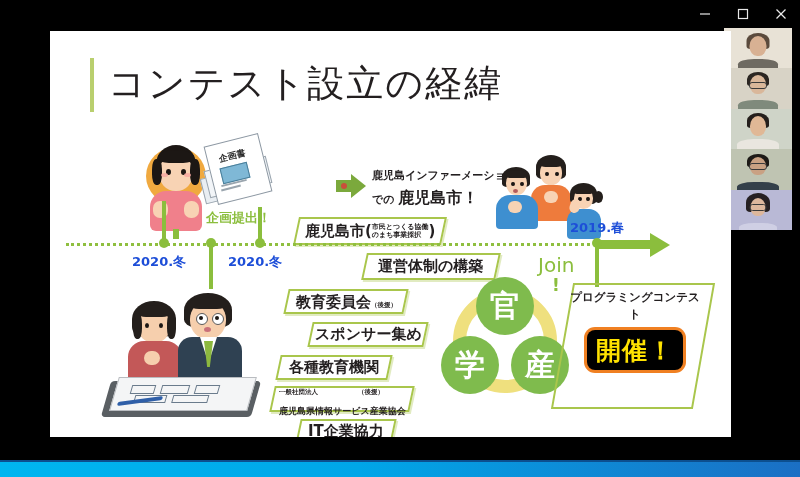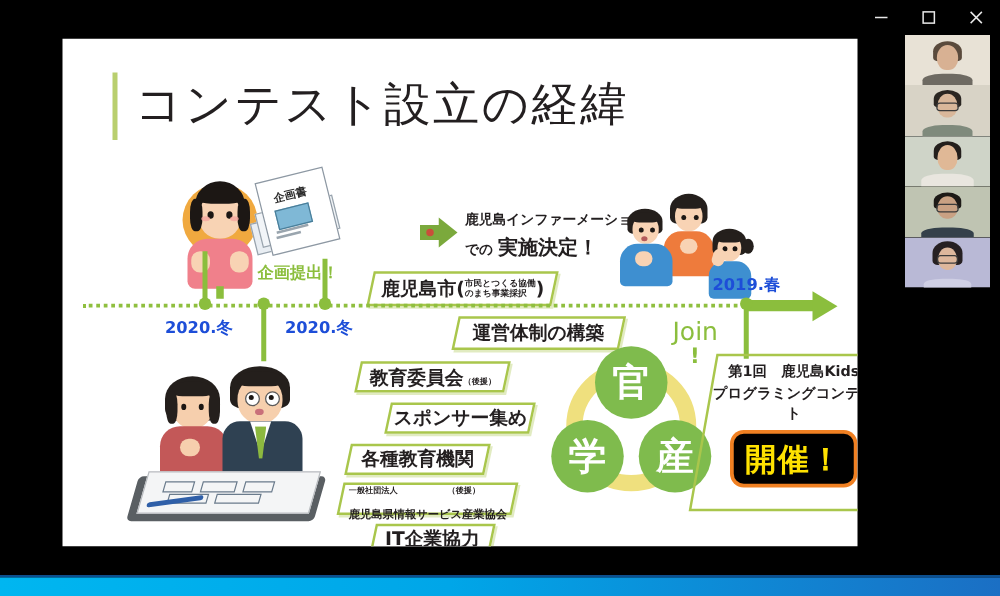--- a/index.html
+++ b/index.html
@@ -17,21 +17,21 @@
   
   #video-panel{position:absolute;right:8px;top:28px;width:68px;height:202px;background:#111;}
   .vtile{position:relative;width:68px;height:40.4px;overflow:hidden;}
   .vtile .bg{position:absolute;inset:0;}
   .vtile .head{position:absolute;left:50%;transform:translateX(-50%);border-radius:50% 50% 45% 45%;}
   .vtile .hair{position:absolute;left:50%;transform:translateX(-50%);border-radius:50% 50% 18% 18%;}
   .vtile .body{position:absolute;left:50%;bottom:-4px;transform:translateX(-50%);border-radius:40% 40% 0 0;}
   .vtile .glasses{position:absolute;left:50%;transform:translateX(-50%);border:1px solid #3b3b3b;border-radius:3px;}
 
   
-  #slide{position:absolute;left:50px;top:31px;width:636px;height:406px;background:#fff;overflow:hidden;}
+  #slide{position:absolute;left:50px;top:31px;width:636px;height:406px;background:#fff;overflow:hidden;padding-left:45px;}
 
   .tbar{position:absolute;left:40px;top:27px;width:4px;height:54px;background:#b9cf6e;}
   #slide-title{position:absolute;left:58px;top:28px;font-size:37px;color:#231f20;letter-spacing:2px;font-weight:400;white-space:nowrap;font-family:"DejaVu Sans",sans-serif;}
 
   
   #timeline-line{position:absolute;left:16px;top:212px;width:590px;height:0;border-top:3px dotted #8fbf3f;}
   .tl-node{position:absolute;width:10px;height:10px;border-radius:50%;background:#8bbe3d;top:207px;}
   .tl-stem{position:absolute;width:4px;background:#8bbe3d;}
   .tl-label{position:absolute;color:#1d4ed8;font-size:13px;font-weight:bold;white-space:nowrap;font-family:"DejaVu Sans",sans-serif;}
   #tl-arrow{position:absolute;left:600px;top:202px;width:0;height:0;border-top:12px solid transparent;border-bottom:12px solid transparent;border-left:20px solid #8bbe3d;}
@@ -186,21 +186,21 @@
 
     <div id="npo-arrow">
       <div class="shaft"></div>
         <div class="tip"></div>
         <div class="dot"></div>
     </div>
     <div id="npo-text">
       <div class="l2">鹿児島インファーメーション</div>
       <div class="l3">
         <span>での</span>
-        <b>実施決定！</b>
+        <b>鹿児島市！</b>
       </div>
     </div>
 
     <div class="ill" style="left:440px;top:122px;width:120px;height:100px;">
 
       <div style="position:absolute;left:46px;top:2px;width:30px;height:24px;border-radius:50% 50% 20% 20%;background:#241f1c;"></div>
       <div style="position:absolute;left:50px;top:8px;width:22px;height:24px;border-radius:48%;background:#f8d3b4;"></div>
       <div style="position:absolute;left:50px;top:5px;width:22px;height:9px;border-radius:50% 50% 25% 25%;background:#241f1c;"></div>
       <div style="position:absolute;left:55px;top:19px;width:3.5px;height:4px;border-radius:50%;background:#1c1714;"></div>
       <div style="position:absolute;left:65px;top:19px;width:3.5px;height:4px;border-radius:50%;background:#1c1714;"></div>
@@ -321,21 +321,20 @@
 
     <div id="kgs">
       <div class="ring"></div>
       <div class="circ c-kan">官</div>
       <div class="circ c-gaku">学</div>
       <div class="circ c-san">産</div>
     </div>
 
     <div id="announce"></div>
     <div id="ann-inner">
-      <div class="a1">第1回　鹿児島Kids</div>
       <div class="a2">プログラミングコンテスト</div>
       <div id="kaisai">開催！</div>
     </div>
 
   </div>
 
   <div id="taskbar-edge"></div>
   <div id="taskbar"></div>
 
 </div>

